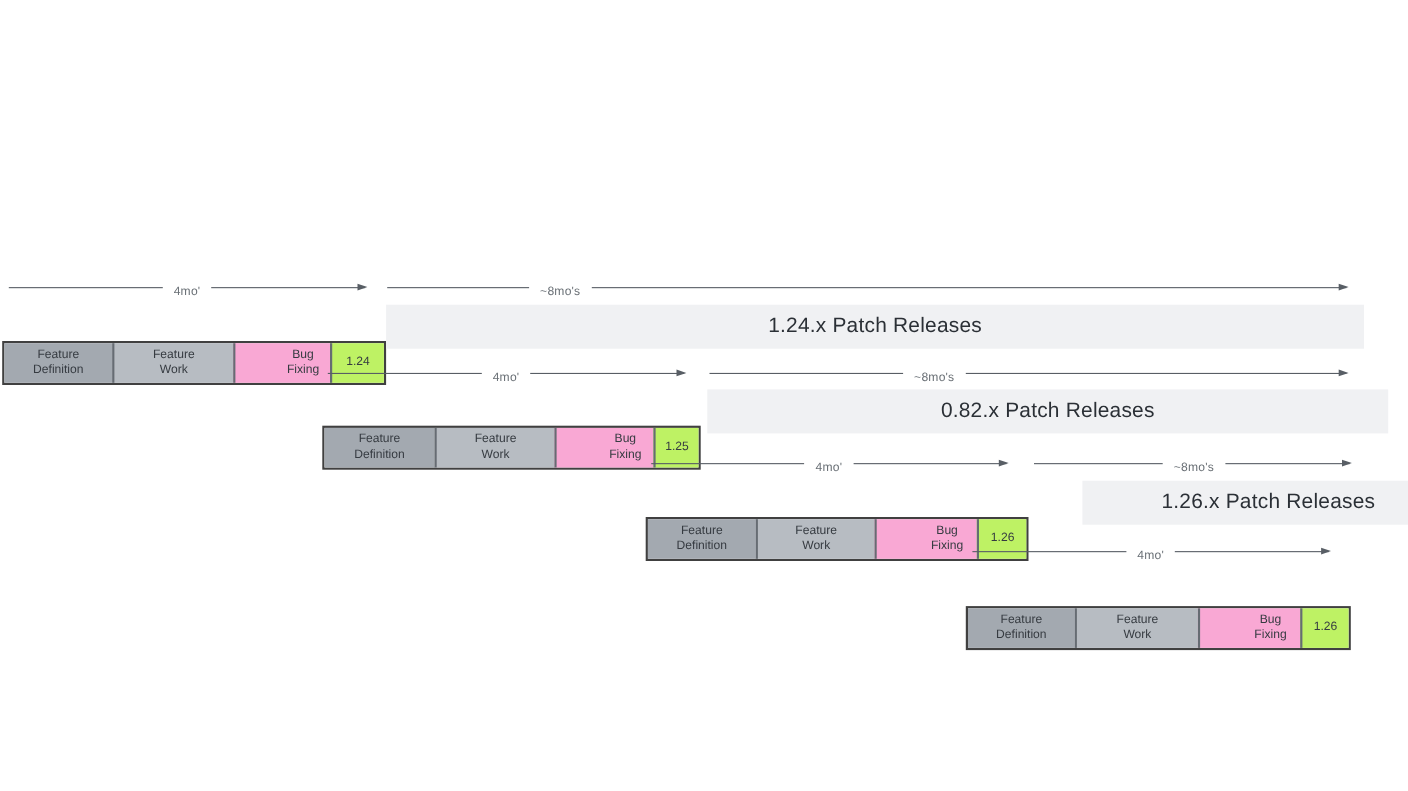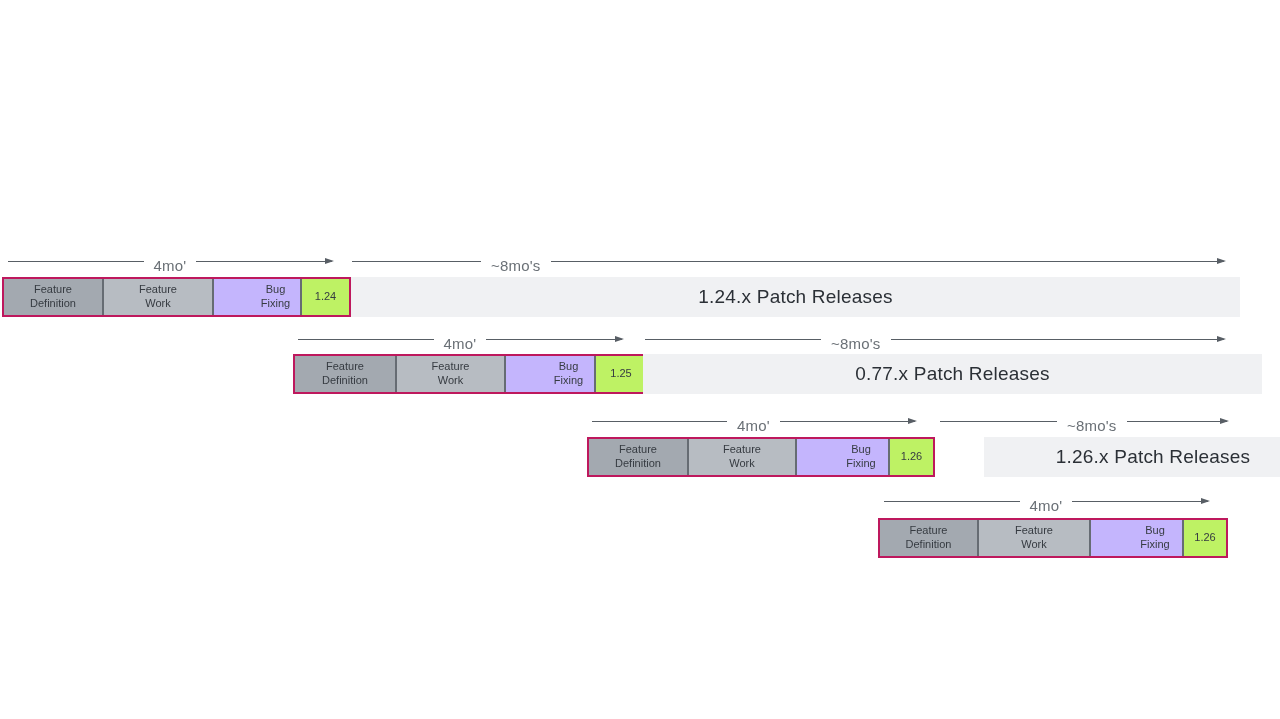--- a/index.html
+++ b/index.html
@@ -29,54 +29,55 @@
     content:"";
     position:absolute;
     right:-2px;
     top:-4px;
     width:0; height:0;
     border-left:9px solid #585e65;
     border-top:3.5px solid transparent;
     border-bottom:3.5px solid transparent;
   }
   .arrow-label {
-    font-size:15px;
+    font-size:11px;
     color:#6a7076;
     white-space:nowrap;
     padding:0 10px;
     position:relative;
     top:4px;
     letter-spacing:0.2px;
   }
 
   
   .cycle {
     position:absolute;
     display:flex;
     height:40px;
     box-sizing:border-box;
-    border:2px solid #be185d;
+    border:2px solid #404040;
     background:#fff;
+    margin-top:33px;
   }
   .box {
     box-sizing:border-box;
     display:flex;
     flex-direction:column;
     align-items:center;
     justify-content:center;
     text-align:center;
     font-size:11px;
     line-height:1.25;
     color:#363b41;
     border-left:2px solid #666c73;
   }
   .box:first-child { border-left:none; }
   .box-fd  { background:#a3a9b0; }
   .box-fw  { background:#b7bcc2; }
-  .box-bf  { background:#c4b5fd;padding-left:37px; }
+  .box-bf  { background:#f9a8d4;padding-left:37px; }
   .box-ver { background:#bef264; }
   .bl { display:block; }
 
   
   .patch-bar {
     position:absolute;
     height:40px;
     background:#f0f1f3;
     display:flex;
     align-items:center;
@@ -139,31 +140,31 @@
         <span class="bl">Definition</span>
       </div>
       <div class="box box-fw" style="width:109px;">
         <span class="bl">Feature</span>
         <span class="bl">Work</span>
       </div>
       <div class="box box-bf" style="width:90px;">
         <span class="bl">Bug</span>
         <span class="bl">Fixing</span>
       </div>
-      <div class="box box-ver" style="width:52px;">
+      <div class="box box-ver" style="width:41px;">
         <span class="bl">1.25</span>
       </div>
     </div>
     <div class="arrow" style="left:645px; top:331px; width:579px;">
       <span class="seg" style="width:176px;"></span>
       <span class="arrow-label">~8mo's</span>
       <span class="seg grow head"></span>
     </div>
     <div class="patch-bar" style="left:643px; top:354px; width:619px;">
-      <span>0.77.x Patch Releases</span>
+      <span>0.82.x Patch Releases</span>
     </div>
   </div>
 
   <div>
     <div class="arrow" style="left:592px; top:413px; width:323px;">
       <span class="seg grow"></span>
       <span class="arrow-label">4mo'</span>
       <span class="seg grow head"></span>
     </div>
     <div class="cycle" style="left:587px; top:437px;">

